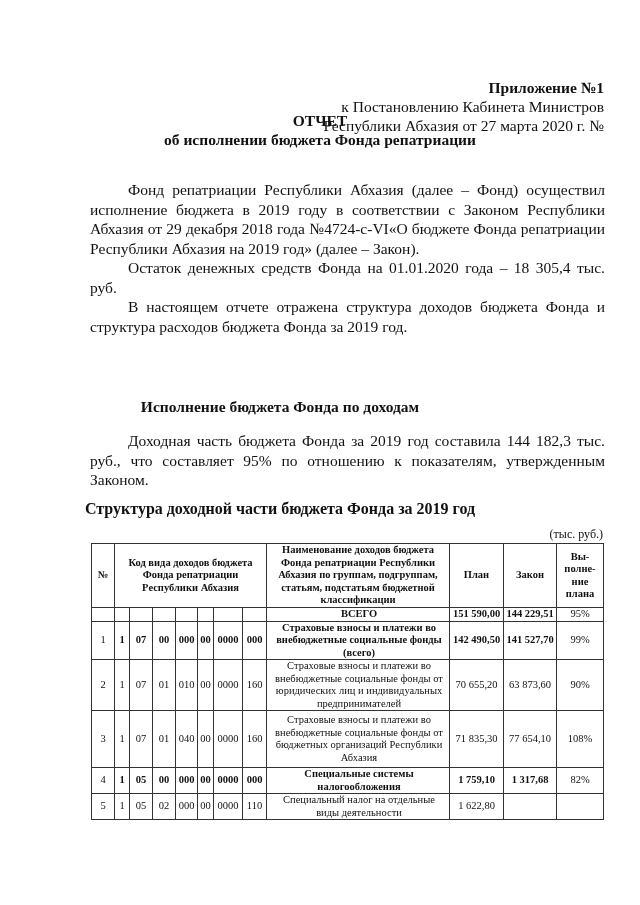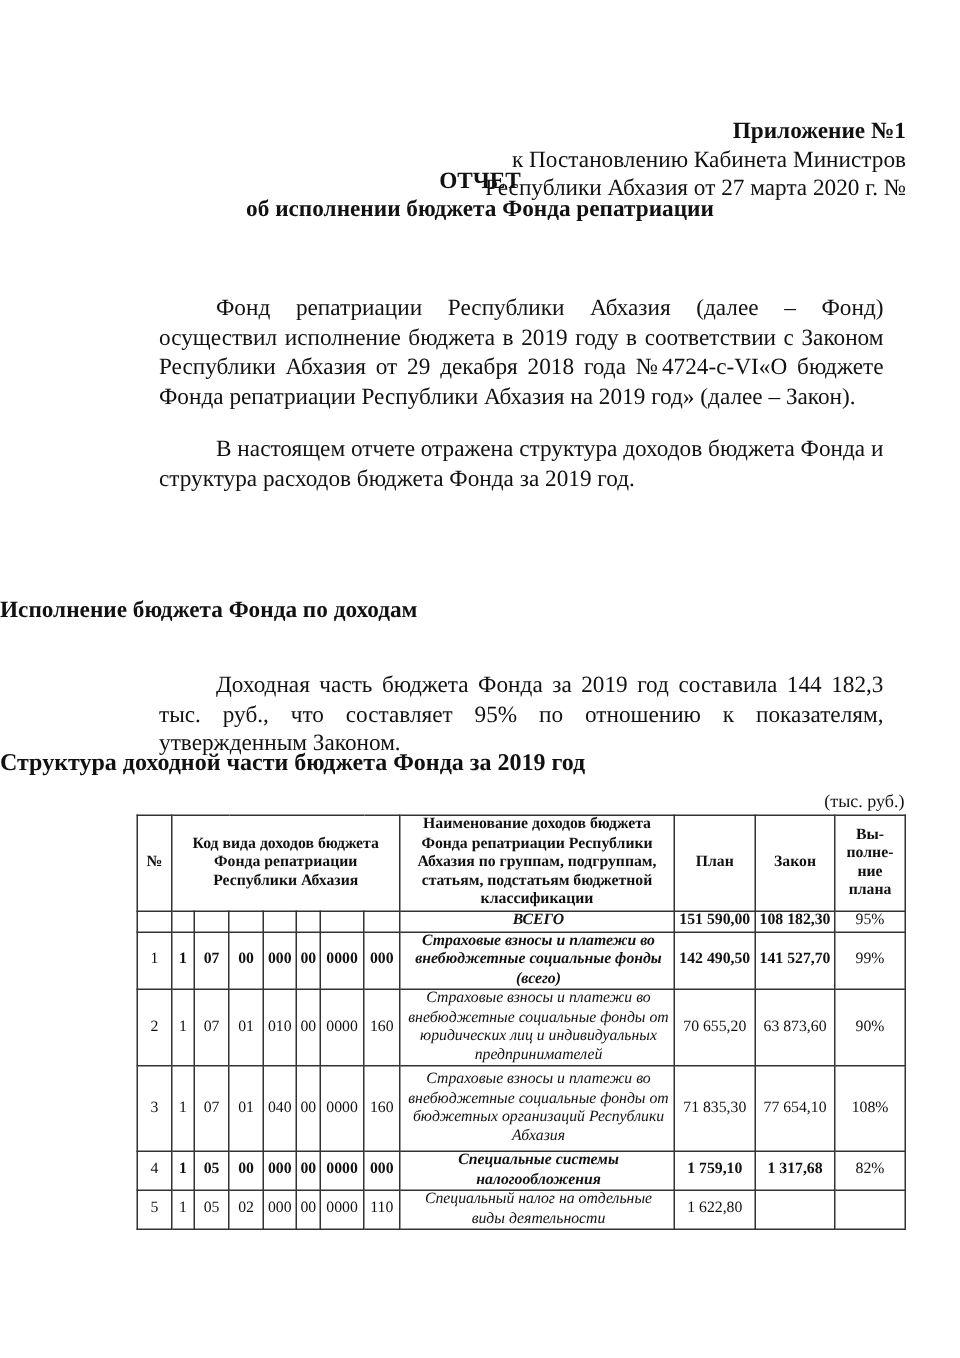--- a/index.html
+++ b/index.html
@@ -3,47 +3,48 @@
 <meta charset="utf-8">
 <style>
   html, body { margin: 0; padding: 0; background: #ffffff; }
   body { width: 640px; height: 905px; position: relative; overflow: hidden;
          font-family: "Liberation Serif", serif; color: #111; }
   .abs { position: absolute; }
   .appendix { right: 36px; top: 38px; text-align: right; font-size: 15.5px; line-height: 19px; }
   .appendix .b { font-weight: bold; margin-top: 40px; }
   .title { left: 0; width: 640px; top: 111px; text-align: center; font-weight: bold; font-size: 15.5px; line-height: 19px; }
   .body-text { left: 90px; width: 515px; font-size: 15.5px; line-height: 19.5px; text-align: justify; }
-  .body-text p { margin: 16px; text-indent: 38px; }
-  .section-h { left: 0; width: 560px; font-weight: bold; font-size: 15.5px; }
+  .body-text p { margin: 0; text-indent: 38px; }
+  .section-h { left: 0; width: 560px; text-align: center; font-weight: bold; font-size: 15.5px; }
   .unit { right: 37px; top: 527px; font-size: 12px; }
   table.budget { position: absolute; left: 91px; top: 543px; border-collapse: collapse; table-layout: fixed;
                  font-size: 10.5px; line-height: 12.5px; }
   table.budget td, table.budget th { border: 1px solid #333; padding: 0 2px; vertical-align: middle; text-align: center; }
   table.budget th { font-weight: bold; }
-  td.name { text-align: center; padding-left: 4px !important; font-style: italic; }
+  td.name { text-align: center; padding-left: 4px !important; }
   tr.bold td { font-weight: bold; }
   td.num { white-space: nowrap; margin-top: 17px; }
 </style>
 </head>
 <body>
 
 <div class="abs appendix">
   <div class="b">Приложение №1</div>
   <div>к Постановлению Кабинета Министров</div>
   <div>Республики Абхазия от 27 марта 2020 г. №</div>
 </div>
 
 <div class="abs title">
   <div>ОТЧЕТ</div>
   <div>об исполнении бюджета Фонда репатриации</div>
 </div>
 
 <div class="abs body-text" style="top:180px;">
   <p>Фонд репатриации Республики Абхазия (далее – Фонд) осуществил исполнение бюджета в 2019 году в соответствии с Законом Республики Абхазия от 29 декабря 2018 года №4724-с-VI«О бюджете Фонда репатриации Республики Абхазия на 2019 год» (далее – Закон).</p>
+  <p>Остаток денежных средств Фонда на 01.01.2020 года – 18 305,4 тыс. руб.</p>
   <p>В настоящем отчете отражена структура доходов бюджета Фонда и структура расходов бюджета Фонда за 2019 год.</p>
 </div>
 
 <div class="abs section-h" style="top:398px;">Исполнение бюджета Фонда по доходам</div>
 
 <div class="abs body-text" style="top:431px;">
   <p>Доходная часть бюджета Фонда за 2019 год составила 144 182,3 тыс. руб., что составляет 95% по отношению к показателям, утвержденным Законом.</p>
 </div>
 
 <div class="abs section-h" style="top:500px; font-size:16px;">Структура доходной части бюджета Фонда за 2019 год</div>
@@ -82,21 +83,21 @@
       <td></td>
         <td></td>
         <td></td>
         <td></td>
         <td></td>
         <td></td>
         <td></td>
         <td></td>
       <td class="name">ВСЕГО</td>
       <td class="num">151 590,00</td>
-      <td class="num">108 182,30</td>
+      <td class="num">144 229,51</td>
       <td style="font-weight:normal;">95%</td>
     </tr>
   <tr class="bold" style="height: 36px;">
         <td style="font-weight: normal;">1</td>
         <td>1</td>
         <td>07</td>
         <td>00</td>
         <td>000</td>
         <td>00</td>
         <td>0000</td>

